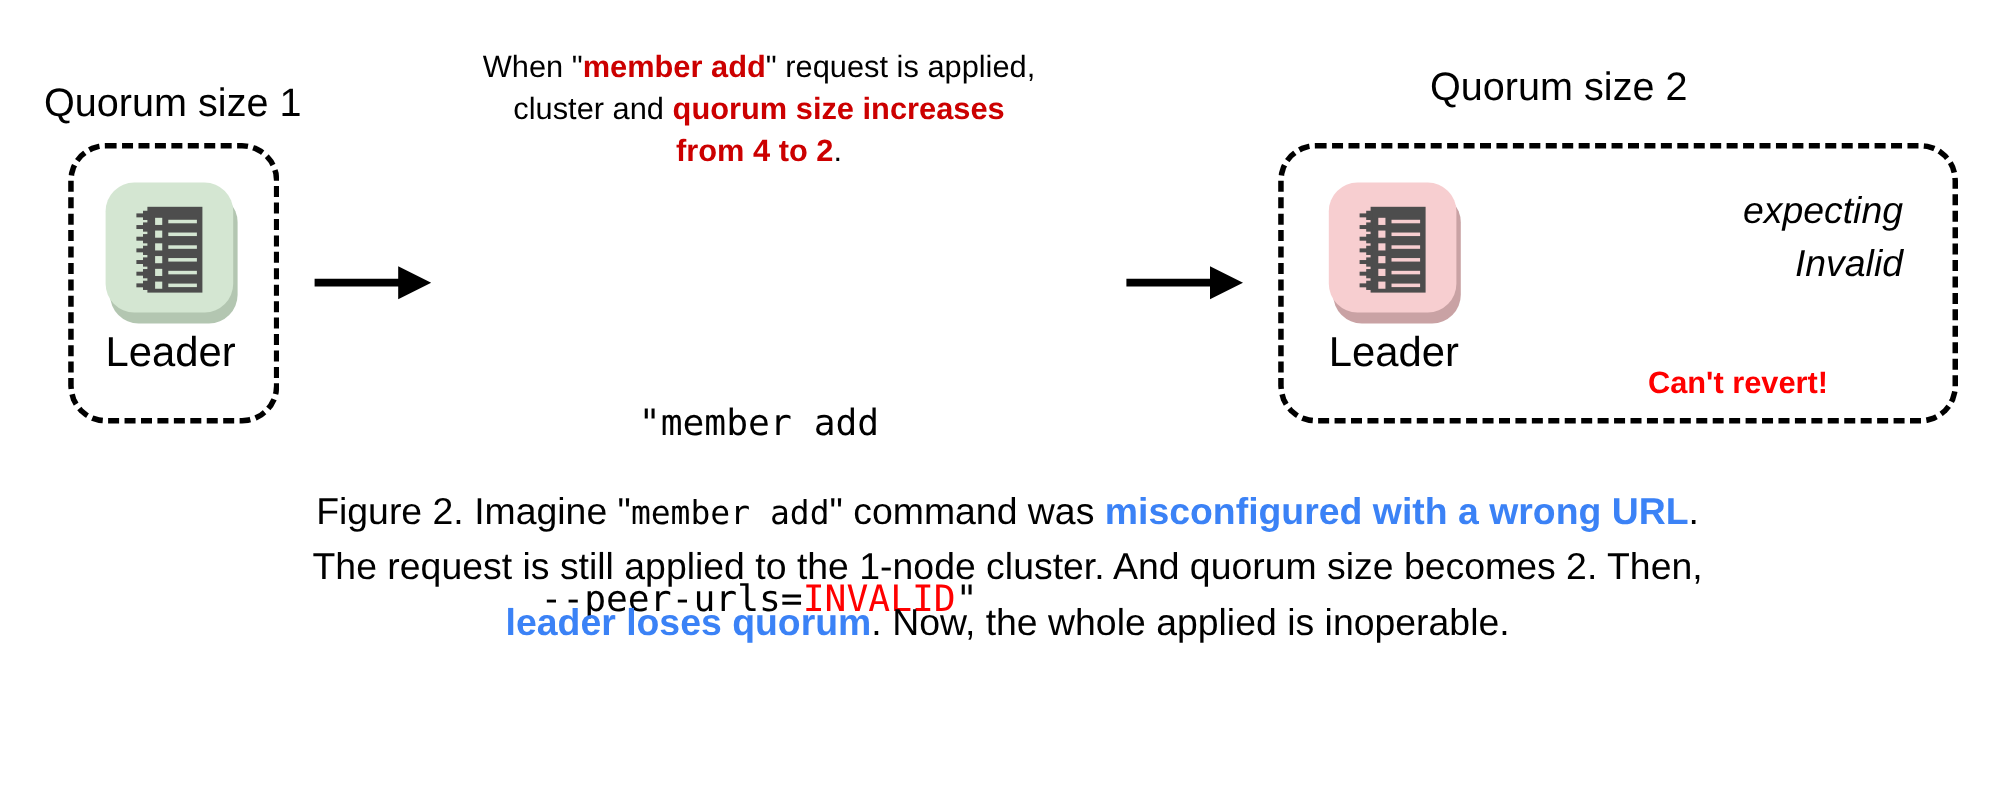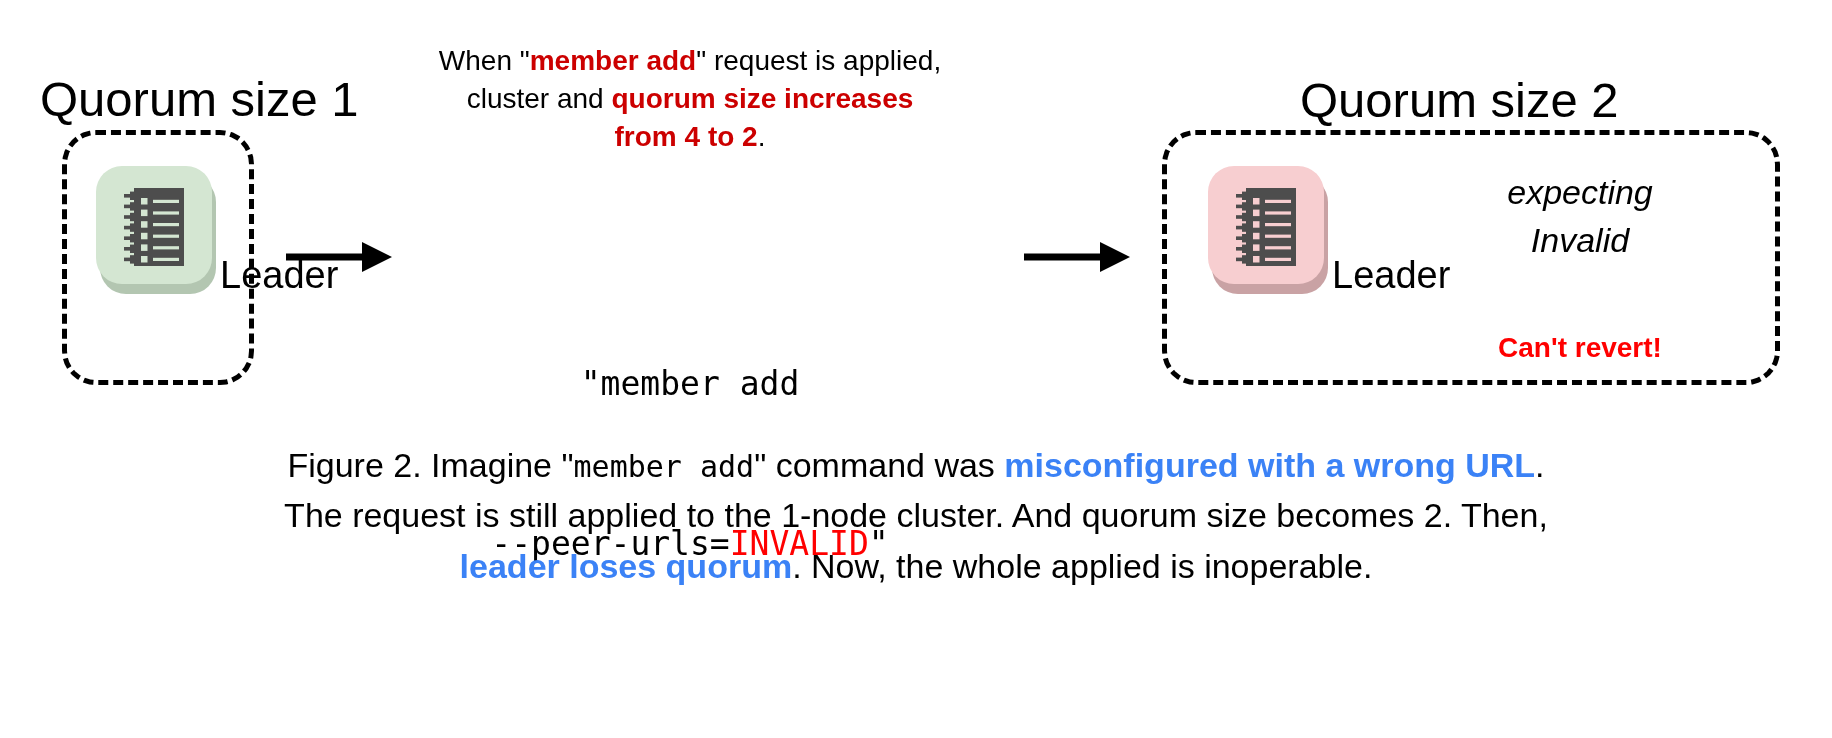--- a/index.html
+++ b/index.html
@@ -19,39 +19,40 @@
   .stage {
     position: absolute;
     inset: 0;
   }
 
   
   .abs { position: absolute; }
 
   
   .quorum-label {
-    font-size: 49px;
+    font-size: 36px;
     line-height: 1;
     white-space: nowrap;
     color: #000;
   }
 
   
   .cluster-box {
     border: 5px dashed #000000;
     border-radius: 34px;
     box-sizing: border-box;
     background: transparent;
   }
 
   
   .node {
     position: absolute;
     display: flex;
-    align-items: flex-end;
+    flex-direction: column;
+    align-items: flex-start;
   }
   .node-icon-wrap {
     position: relative;
     width: 124px;
     height: 134px;
   }
   .node-icon-shadow {
     position: absolute;
     left: 4px;
     top: 14px;
@@ -101,21 +102,21 @@
     line-height: 1.62;
     letter-spacing: 0px;
     color: #000;
     white-space: pre;
   }
   .command .invalid { color: #FF0000; }
 
   
   .status-italic {
     position: absolute;
-    text-align: center;
+    text-align: right;
     font-style: italic;
     font-size: 34px;
     line-height: 1.42;
     color: #000;
     white-space: nowrap;
   }
   .status-alert {
     position: absolute;
     text-align: center;
     font-weight: bold;
@@ -211,21 +212,21 @@
   <div class="command" style="left:420px; top:250px; width:540px;">
     <div>"member add</div>
     <div><span>--peer-urls=</span><span class="invalid">INVALID</span><span>"</span></div>
   </div>
 
   <svg class="arrow-svg" style="left:1022px; top:232px;" width="110" height="50" viewBox="0 0 110 50">
     <line x1="2" y1="25" x2="82" y2="25" stroke="#000" stroke-width="7"></line>
     <polygon points="78,10 108,25 78,40" fill="#000"></polygon>
   </svg>
 
-  <div class="abs quorum-label" style="left:1300px; top:76px;text-align:right;">Quorum size 2</div>
+  <div class="abs quorum-label" style="left:1300px; top:61px;text-align:right;">Quorum size 2</div>
 
   <div class="abs cluster-box" style="left:1162px; top:130px; width:618px; height:255px;"></div>
 
   <div class="node" style="left:1208px; top:162px;">
     <div class="node-icon-wrap">
       <div class="node-icon-shadow" id="r-shadow" style="background: rgb(201, 162, 164);"></div>
       <div class="node-icon-face" id="r-face" style="background: rgb(247, 206, 208);"></div>
       <svg class="node-icon-svg" viewBox="0 0 116 118">
         <rect x="38" y="22" width="50" height="78" fill="#4d4d4d"></rect>
         <g id="r-spiral">

